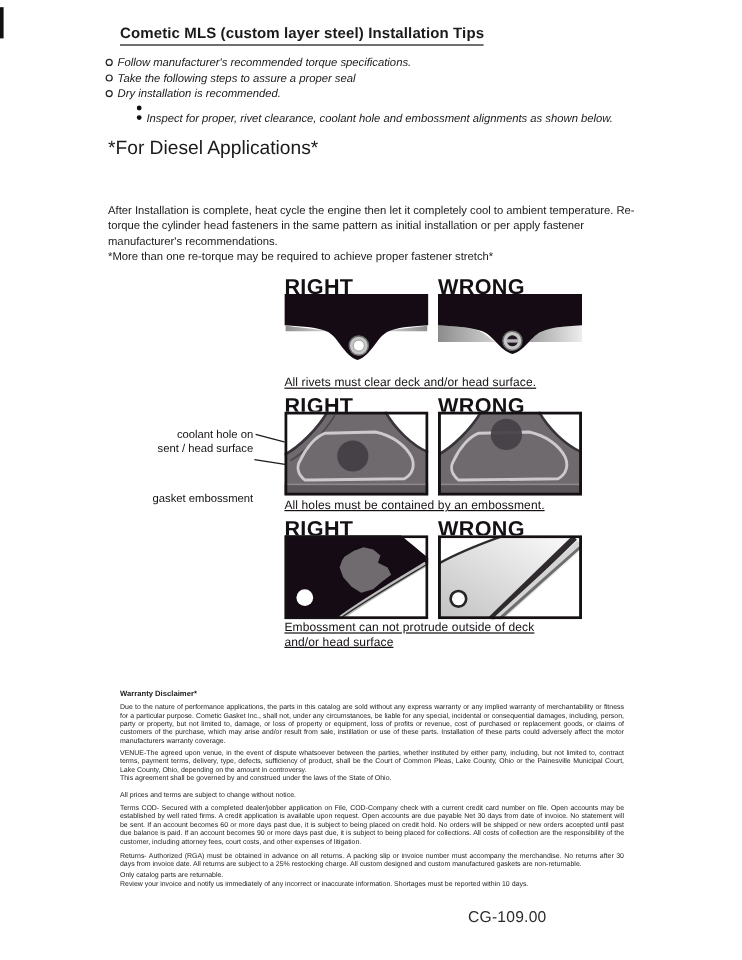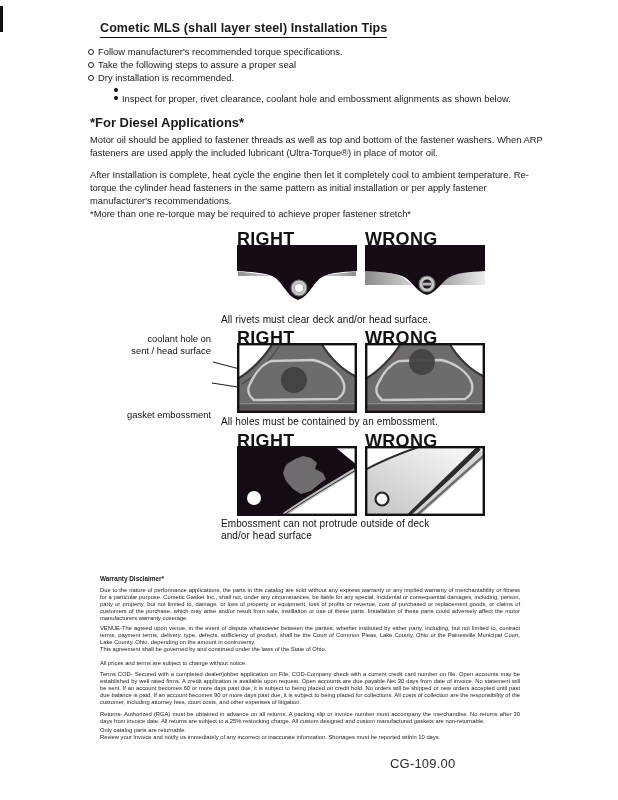--- a/index.html
+++ b/index.html
@@ -5,54 +5,54 @@
   html,body{margin:0;padding:0;background:#ffffff;}
   .page{
     position:relative;width:618px;height:800px;background:#ffffff;
     font-family:"Liberation Sans", sans-serif;color:#1a1a1a;overflow:hidden;
   }
   .edge-mark{position:absolute;left:0;top:6px;width:3px;height:26px;background:#111;}
   .doc-title{
     position:absolute;left:100px;top:21px;font-size:12.5px;font-weight:bold;
     border-bottom:1.5px solid #111;padding-bottom:2px;letter-spacing:.1px;
   }
-  .bullets{position:absolute;left:88px;top:45px;font-size:9.4px;line-height:13px;width:470px;}
+  .bullets{position:absolute;left:88px;top:45px;font-size:9.4px;line-height:13px;width:470px;font-style:italic;}
   .bullet-row{display:flex;align-items:flex-start;}
   .b-marker{
     flex:0 0 auto;width:4px;height:4px;border:1px solid #222;border-radius:50%;
     margin:3.5px 4px 0 0;
   }
   .sub{margin-left:26px;}
   .s-marker{flex:0 0 auto;width:4px;height:4px;background:#111;border-radius:50%;margin:4px 4px 0 0;}
-  .diesel-h{position:absolute;left:90px;top:115px;font-size:13px;font-weight:bold;}
+  .diesel-h{position:absolute;left:90px;top:115px;font-size:16px;font-weight:normal;}
   .para{position:absolute;left:90px;width:458px;font-size:9.4px;line-height:13px;}
   .p1{top:133px;} .p2{top:168px;} .pnote{top:207px;}
   .rw-header{position:absolute;width:120px;text-align:left;font-size:18px;font-weight:bold;letter-spacing:.3px;color:#141014;}
   .panel{position:absolute;width:120px;height:70px;}
   .panel svg{display:block;width:100%;height:100%;}
   .panel1{height:68px;}
-  .caption{position:absolute;left:221px;font-size:10px;color:#141014;letter-spacing:.1px;width:280px;line-height:12px;}
+  .caption{position:absolute;left:237px;font-size:10px;color:#141014;letter-spacing:.1px;width:280px;line-height:12px;text-decoration:underline;}
   .d-label{position:absolute;font-size:9.4px;line-height:11.5px;text-align:right;color:#141014;}
-  .lbl1{right:407px;top:333px;width:120px;}
+  .lbl1{right:407px;top:356px;width:120px;}
   .lbl2{right:407px;top:377px;width:130px;margin-top:32px;}
   .pointer-lines{position:absolute;left:205px;top:352px;width:100px;height:48px;}
   .warranty{position:absolute;left:100px;width:420px;font-size:5.8px;line-height:7.1px;text-align:justify;color:#222;}
   .w-h{position:absolute;left:100px;top:575px;font-size:6.4px;font-weight:bold;color:#222;}
   .w1{top:587px;} .w2{top:625px;text-align:left;} .w3{top:660px;text-align:left;} .w4{top:671px;}
   .w5{top:711px;} .w6{top:727px;text-align:left;}
   .doc-code{position:absolute;left:390px;top:756px;font-size:13px;color:#2a2a2a;letter-spacing:.2px;}
 </style>
 </head>
 <body>
 
 <div class="page">
 
   <div class="edge-mark"></div>
 
-  <div class="doc-title">Cometic MLS (shall layer steel) Installation Tips</div>
+  <div class="doc-title">Cometic MLS (custom layer steel) Installation Tips</div>
 
   <div class="bullets">
     <div class="bullet-row">
       <span class="b-marker"></span>
       <span>Follow manufacturer's recommended torque specifications.</span>
     </div>
     <div class="bullet-row">
       <span class="b-marker"></span>
       <span>Take the following steps to assure a proper seal</span>
     </div>
@@ -63,21 +63,20 @@
     <div class="bullet-row sub">
       <span class="s-marker"></span>
     </div>
     <div class="bullet-row sub">
       <span class="s-marker"></span>
       <span>Inspect for proper, rivet clearance, coolant hole and embossment alignments as shown below.</span>
     </div>
   </div>
 
   <div class="diesel-h">*For Diesel Applications*</div>
-  <div class="para p1">Motor oil should be applied to fastener threads as well as top and bottom of the fastener washers. When ARP fasteners are used apply the included lubricant (Ultra-Torque®) in place of motor oil.</div>
   <div class="para p2">After Installation is complete, heat cycle the engine then let it completely cool to ambient temperature. Re-torque the cylinder head fasteners in the same pattern as initial installation or per apply fastener manufacturer's recommendations.</div>
   <div class="para pnote">*More than one re-torque may be required to achieve proper fastener stretch*</div>
 
   <div class="rw-header" style="left:237px;top:229px;">RIGHT</div>
   <div class="rw-header" style="left:365px;top:229px;">WRONG</div>
 
   <div class="panel panel1" style="left:237px;top:245px;">
     <svg viewBox="0 0 120 68">
       <defs>
         <linearGradient id="g1l" x1="0" y1="0" x2="1" y2="0">

